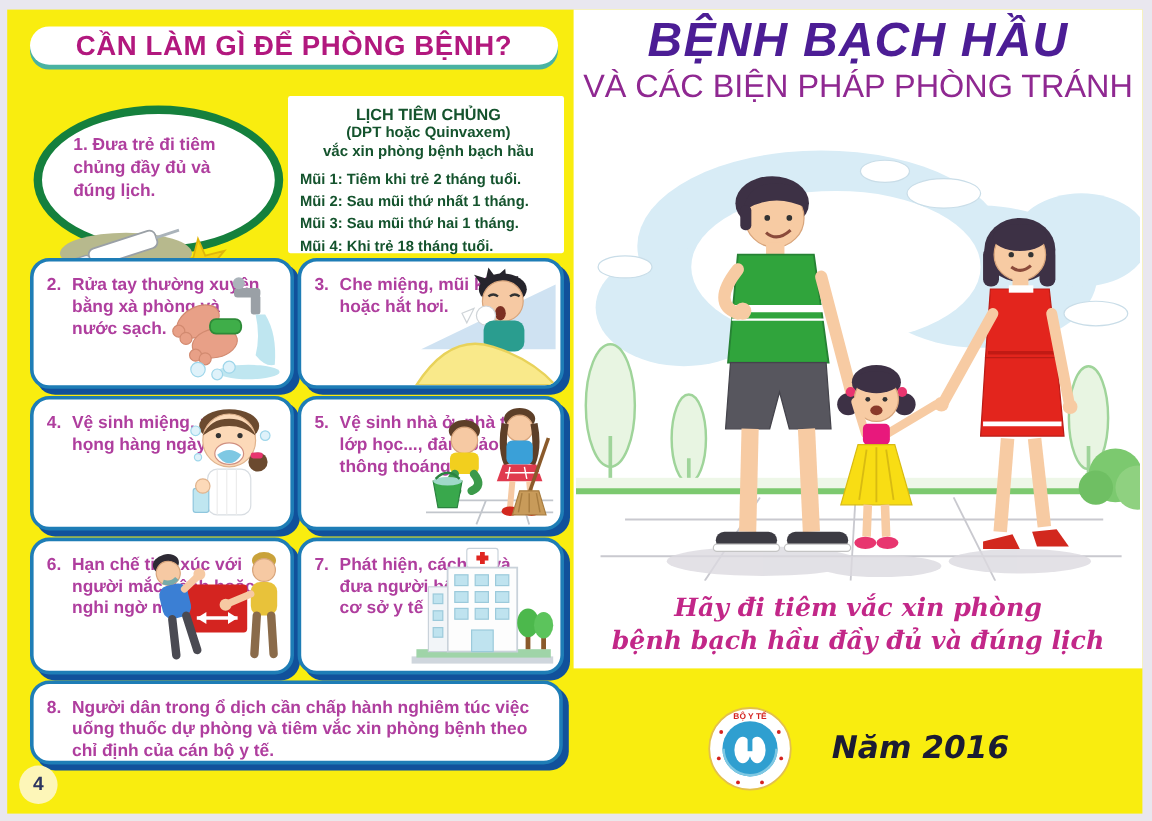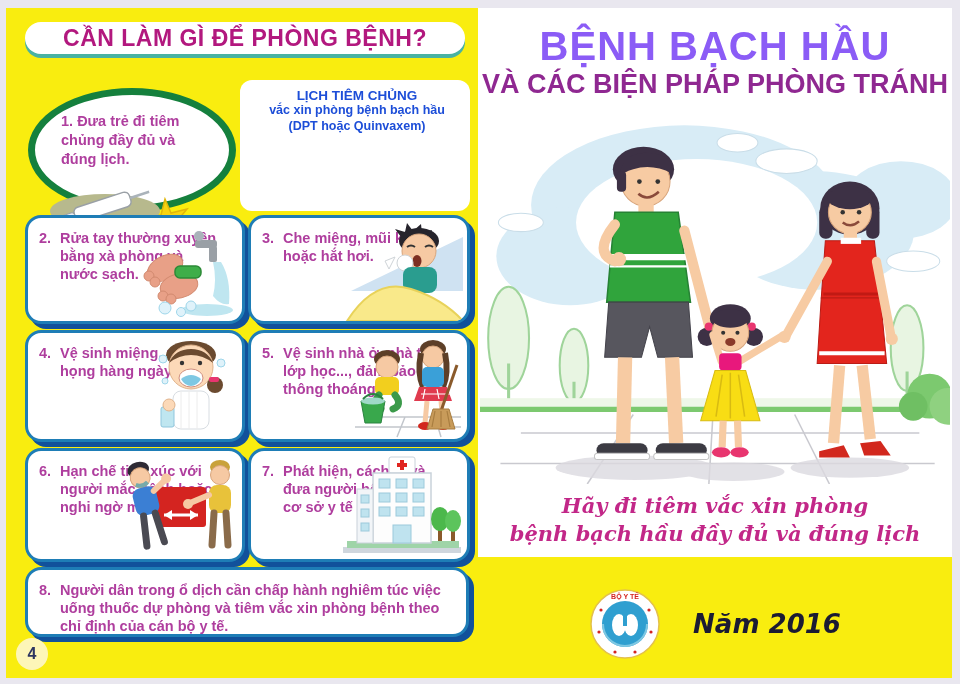--- a/index.html
+++ b/index.html
@@ -21,37 +21,37 @@
   .card{position:absolute;background:#fff;border:3px solid #1e7db6;border-radius:16px;
         box-shadow:5px 5px 0 #11519b;overflow:hidden;}
   .card-text{display:flex;gap:3px;color:#af3e9e;font-weight:700;font-size:14.5px;
              line-height:1.25;padding:11px 8px 0 11px;}
   .card-text .num{flex:0 0 18px;}
   .card-text .txt{max-width:158px;}
   .ellipse-card .card-text{color:#af3e9e;font-weight:700;font-size:14.5px;line-height:1.3;display:block;}
   .card .art{position:absolute;right:2px;bottom:2px;}
 
   .schedule-box{position:absolute;left:234px;top:72px;width:230px;height:131px;background:#fff;
-                border-radius:12px;padding:8px 6px 0 10px;color:#1d4ed8;}
+                border-radius:2px;padding:8px 6px 0 10px;color:#14532d;}
   .schedule-box .s-title{text-align:center;font-weight:800;font-size:13.5px;}
   .schedule-box .s-sub{text-align:center;font-weight:800;font-size:12.5px;line-height:1.25;}
   .schedule-box .s-doses{margin-top:6px;font-weight:800;font-size:12.3px;line-height:1.5;}
 
   .card8{position:absolute;left:19px;top:559px;width:444px;height:70px;}
   .card8 .card-text .txt{max-width:402px;}
 
   .page-num{position:absolute;left:10px;top:630px;width:32px;height:32px;border-radius:50%;
             background:#fdf6b8;display:flex;align-items:center;justify-content:center;
             color:#2c3560;font-weight:800;font-size:16px;}
 
   
   .right-page{position:absolute;right:0;top:0;width:474px;height:549px;background:#fff;}
-  .rp-title{margin:16px 0 0;text-align:center;color:#8b5cf6;font-size:40px;font-weight:800;
-            letter-spacing:1px;line-height:1.1;}
-  .rp-subtitle{margin:2px 0 0;text-align:center;color:#8f2891;font-size:27px;font-weight:700;
+  .rp-title{margin:4px 0 0;text-align:center;color:#4c1d95;font-size:40px;font-weight:800;
+            letter-spacing:1px;line-height:1.1;font-style:italic;}
+  .rp-subtitle{margin:2px 0 0;text-align:center;color:#8f2891;font-size:27px;font-weight:400;
                line-height:1.1;}
   .family-art{position:absolute;left:2px;top:100px;}
   .rp-caption{position:absolute;left:0;bottom:10px;width:100%;text-align:center;
               font-family:"DejaVu Serif",serif;font-style:italic;font-weight:600;
               color:#c22788;font-size:21px;line-height:1.3;}
 
   .footer{position:absolute;left:472px;top:580px;width:474px;display:flex;align-items:center;
           justify-content:center;gap:16px;}
   .year{font-family:"DejaVu Sans",sans-serif;font-weight:800;font-style:italic;
         color:#1b1b33;font-size:26px;margin-left:16px;}
@@ -77,22 +77,28 @@
           <rect x="38" y="28" width="58" height="15" rx="5" fill="#fff" stroke="#9aa0a6" stroke-width="1.5"></rect>
           <rect x="18" y="31.5" width="20" height="8" rx="3" fill="#eceff1" stroke="#9aa0a6"></rect>
           <line x1="96" y1="35.5" x2="116" y2="35.5" stroke="#aab3ba" stroke-width="2.5"></line>
         </g>
         <polygon points="130,30 136,44 152,40 142,52 156,62 138,60 136,76 128,62 114,68 122,54 108,50 126,46" fill="#f7d410" stroke="#e0b60b" stroke-width="1.5"></polygon>
       </svg>
     </div>
 
     <div class="schedule-box">
       <div class="s-title">LỊCH TIÊM CHỦNG</div>
+      <div class="s-sub">(DPT hoặc Quinvaxem)</div>
       <div class="s-sub">vắc xin phòng bệnh bạch hầu</div>
-      <div class="s-sub">(DPT hoặc Quinvaxem)</div>
+      <div class="s-doses">
+        <div>Mũi 1: Tiêm khi trẻ 2 tháng tuổi.</div>
+        <div>Mũi 2: Sau mũi thứ nhất 1 tháng.</div>
+        <div>Mũi 3: Sau mũi thứ hai 1 tháng.</div>
+        <div>Mũi 4: Khi trẻ 18 tháng tuổi.</div>
+      </div>
     </div>
 
     <div class="card" style="left:19px;top:207px;width:220px;height:109px;">
       <div class="card-text">
         <span class="num">2.</span>
         <span class="txt">Rửa tay thường xuyên bằng xà phòng và nước sạch.</span>
       </div>
       <svg class="art" width="105" height="95" viewBox="0 0 105 95">
         <rect x="60" y="16" width="22" height="8" rx="3" fill="#9aa0a6"></rect>
         <rect x="74" y="22" width="8" height="16" rx="2" fill="#9aa0a6"></rect>

